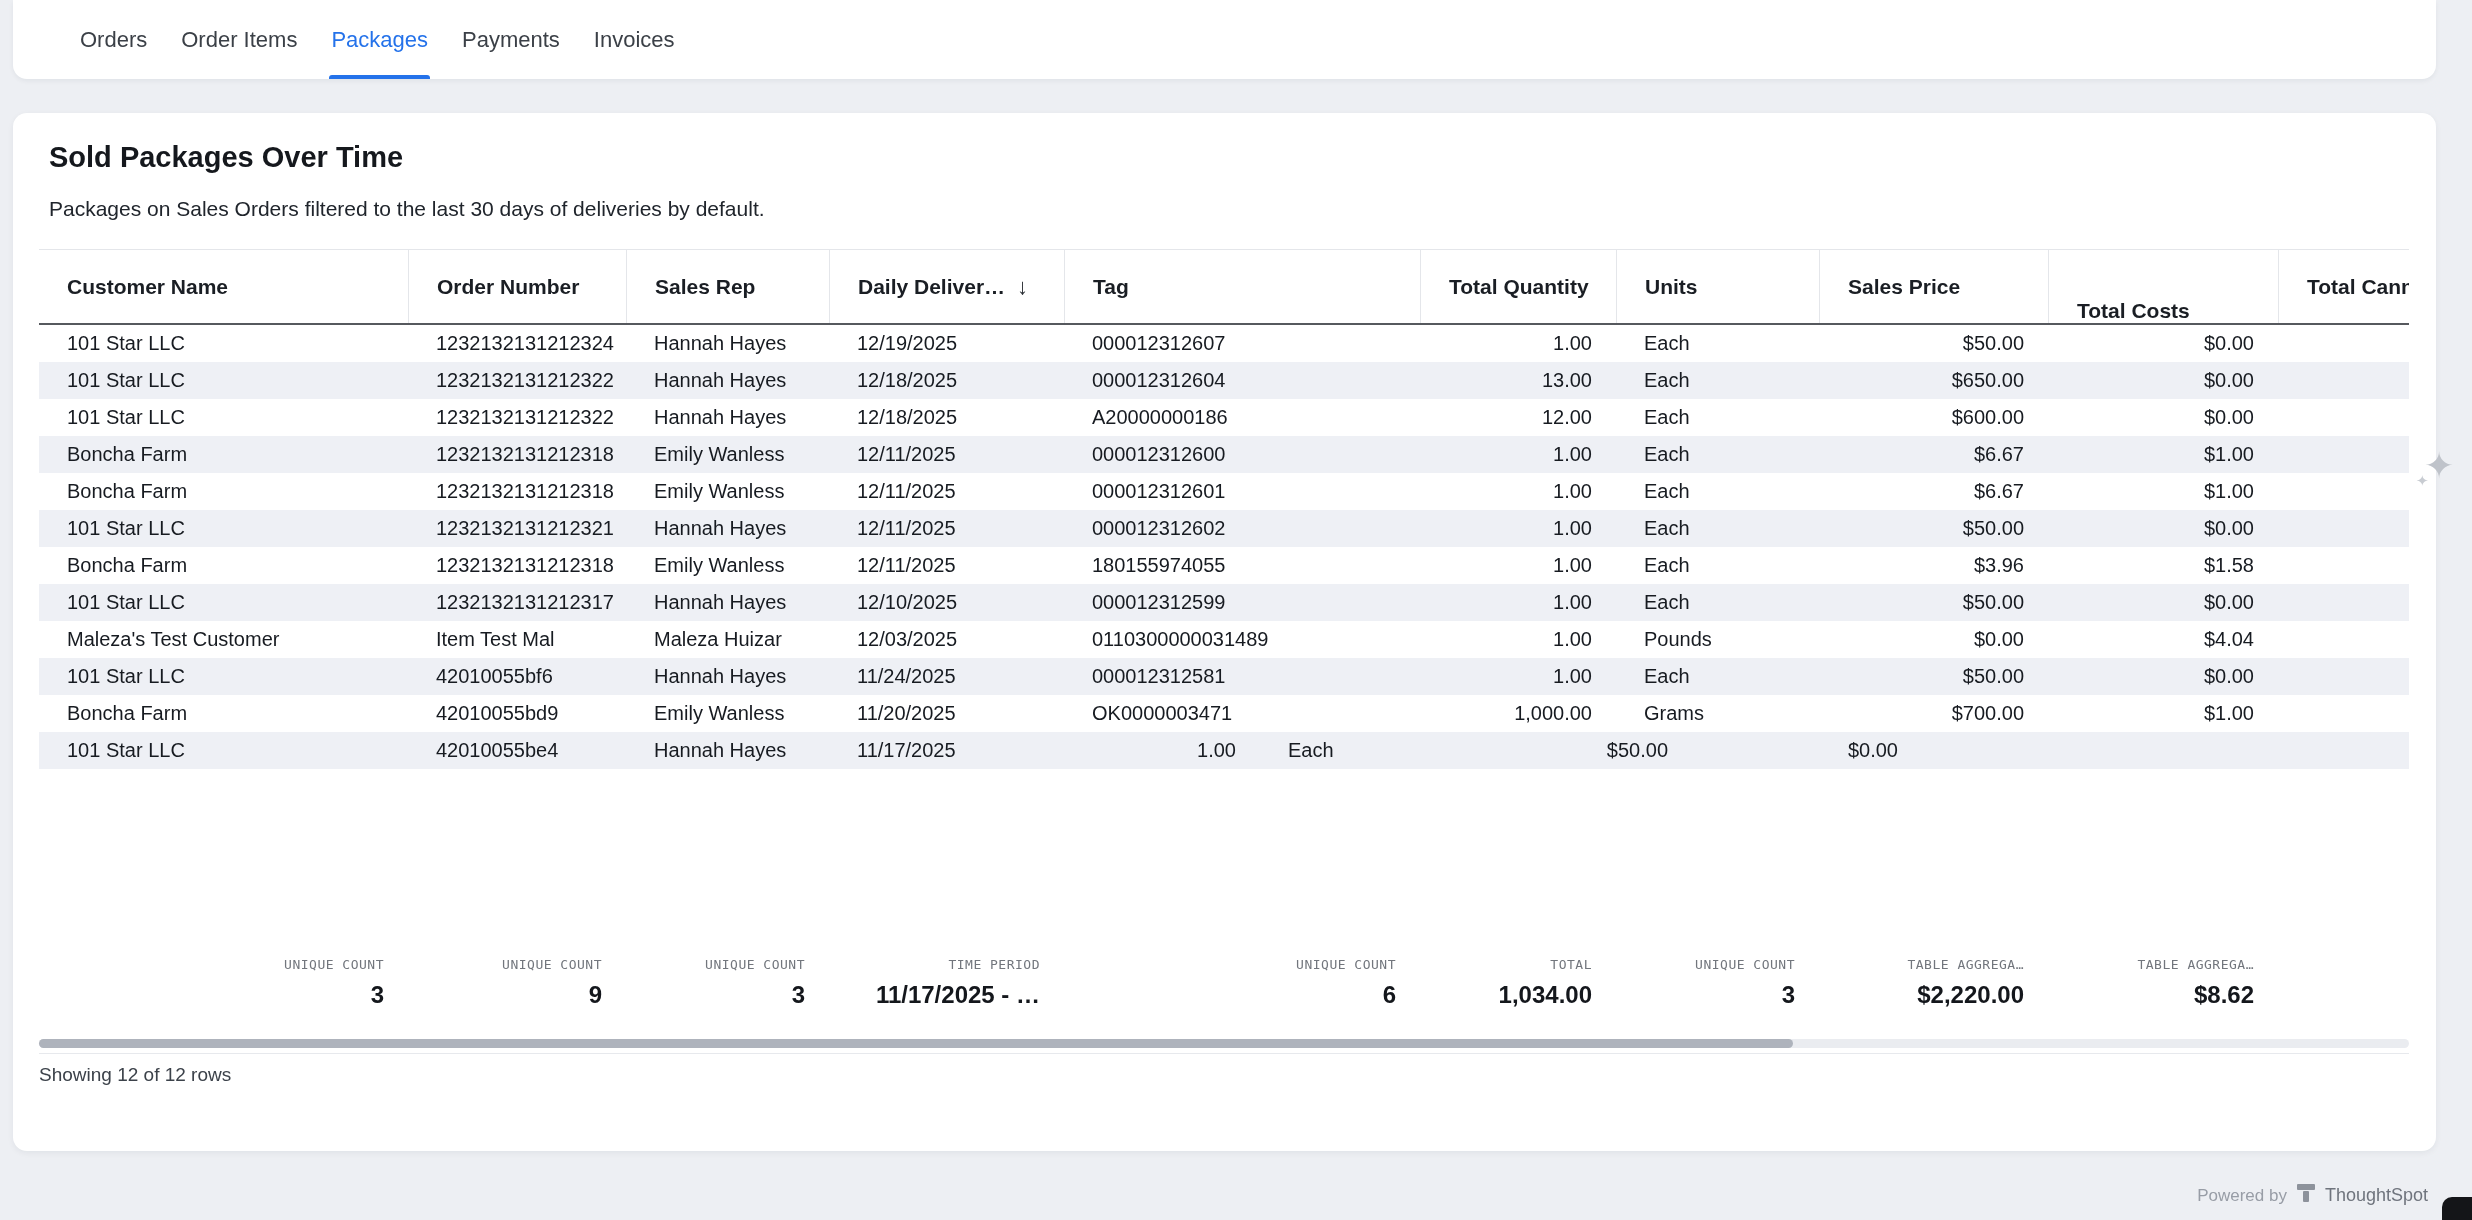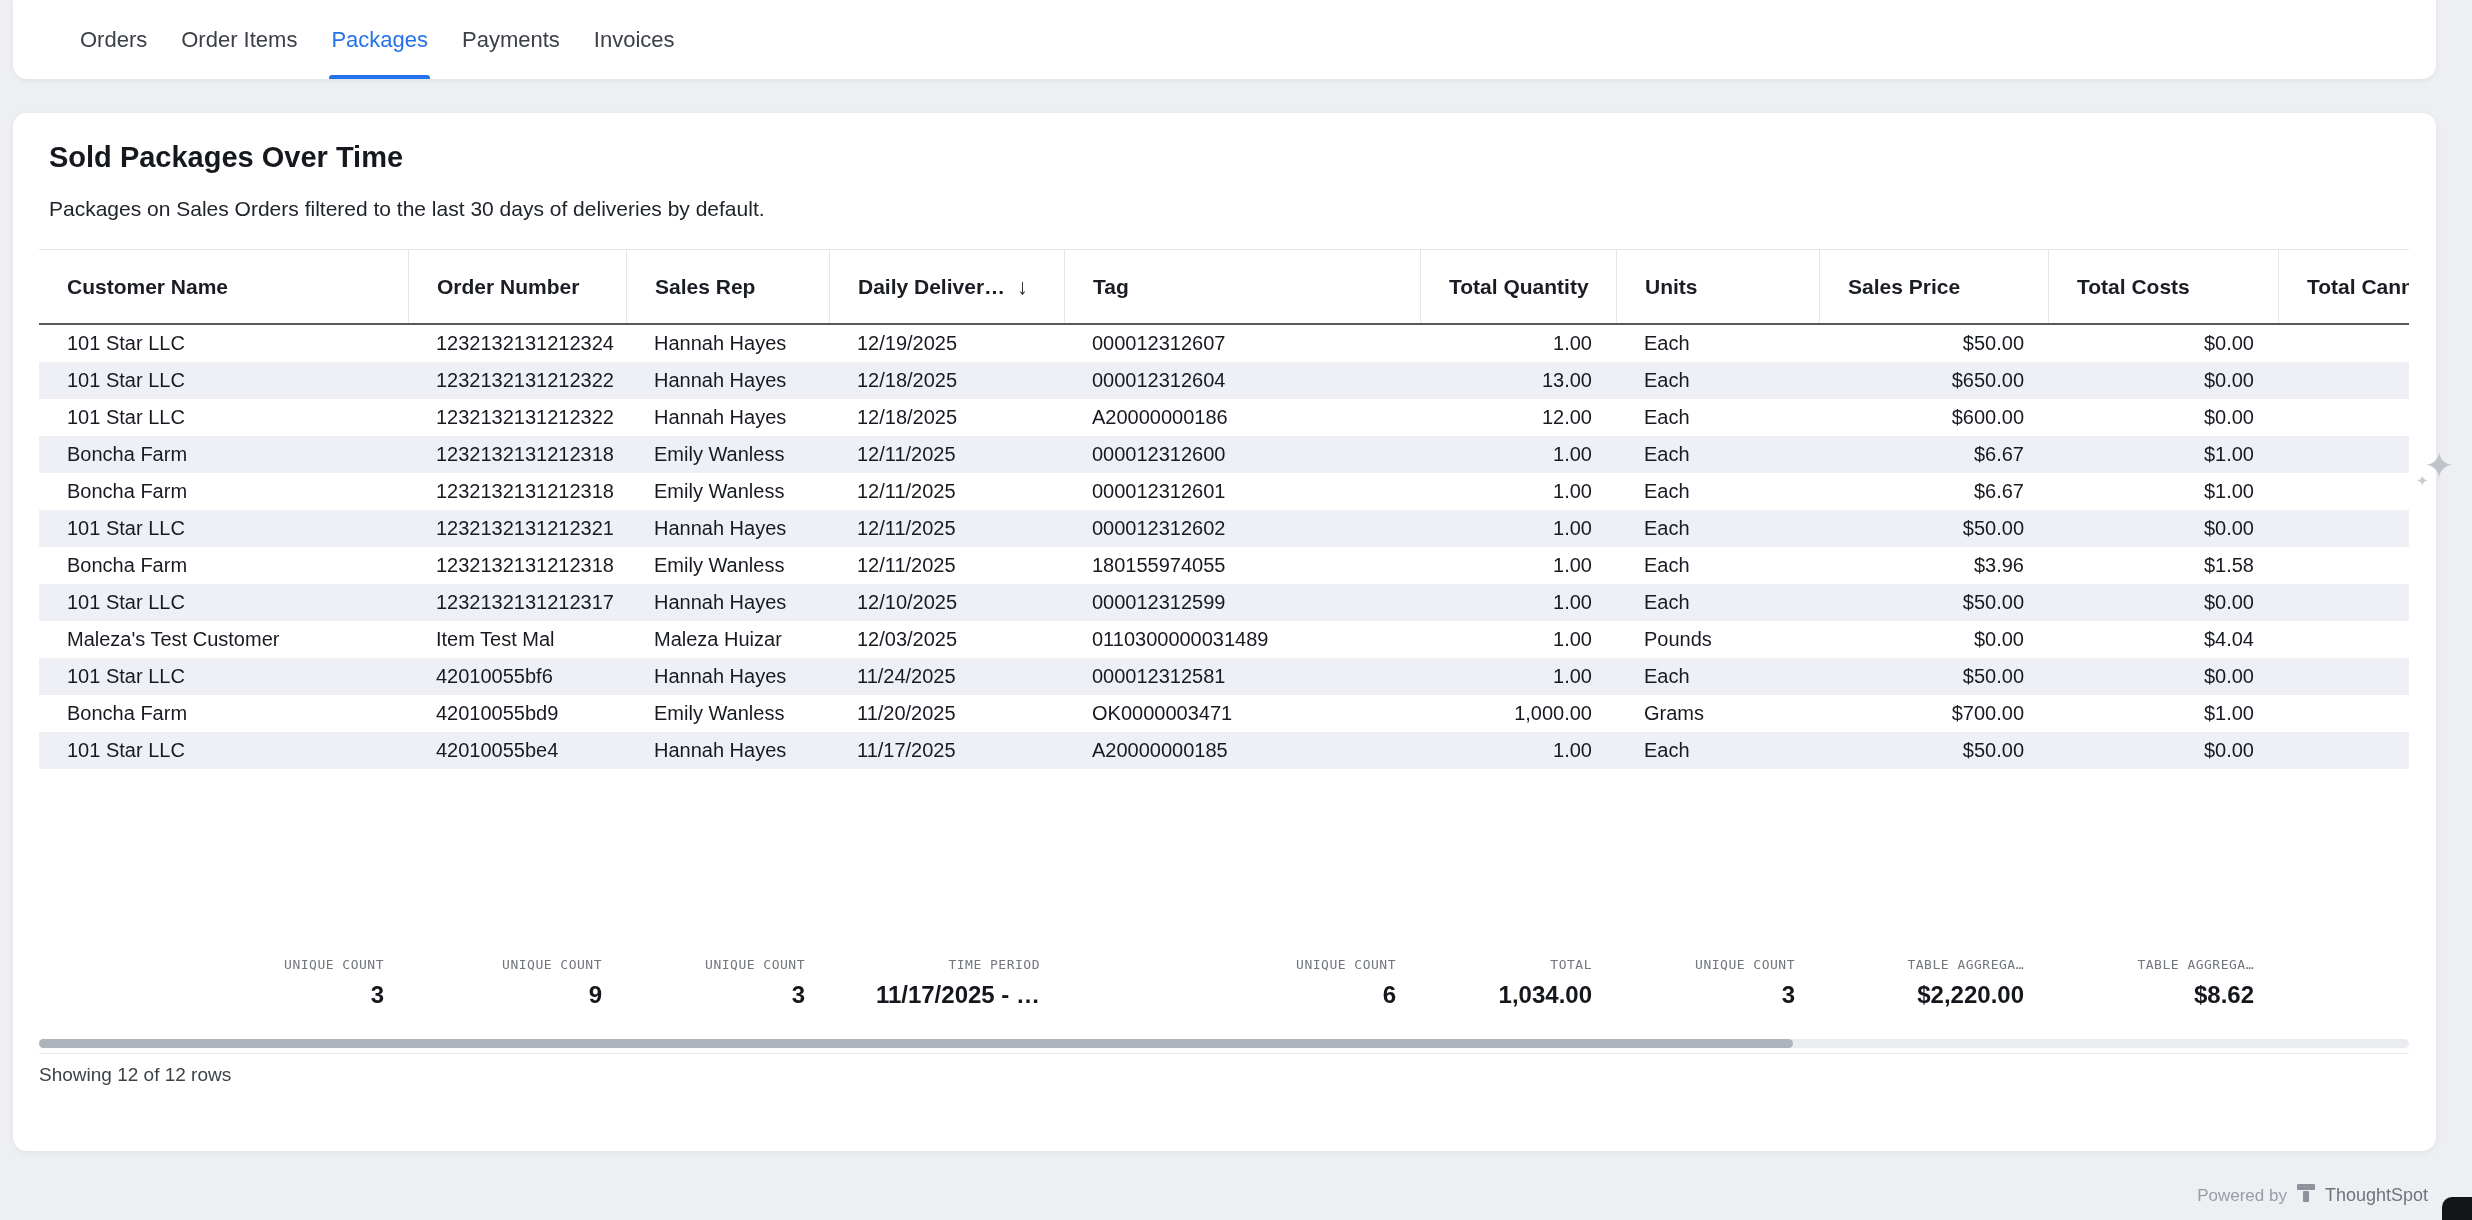--- a/index.html
+++ b/index.html
@@ -142,21 +142,21 @@
         </div>
         <div class="th" style="width: 196px;">
           <span>Total Quantity</span>
         </div>
         <div class="th" style="width: 203px;">
           <span>Units</span>
         </div>
         <div class="th" style="width: 229px;">
           <span>Sales Price</span>
         </div>
-        <div class="th" style="width: 230px;">
+        <div class="th" style="width: 230px; align-items: flex-end;">
           <span>Total Costs</span>
         </div>
         <div class="th" style="width: 300px;">
           <span>Total Cann…</span>
         </div>
       </div>
     <div class="tbody" id="tbody">
         <div class="row">
           <div class="td" style="width: 369px;">101 Star LLC</div>
           <div class="td" style="width: 218px;">1232132131212324</div>
@@ -287,21 +287,20 @@
           <div class="td" style="width: 203px;">Grams</div>
           <div class="td right" style="width: 229px;">$700.00</div>
           <div class="td right" style="width: 230px;">$1.00</div>
           <div class="td" style="width: 300px;"></div>
         </div>
         <div class="row">
           <div class="td" style="width: 369px;">101 Star LLC</div>
           <div class="td" style="width: 218px;">42010055be4</div>
           <div class="td" style="width: 203px;">Hannah Hayes</div>
           <div class="td" style="width: 235px;">11/17/2025</div>
-          <div class="td" style="width: 356px;">A20000000185</div>
           <div class="td right" style="width: 196px;">1.00</div>
           <div class="td" style="width: 203px;">Each</div>
           <div class="td right" style="width: 229px;">$50.00</div>
           <div class="td right" style="width: 230px;">$0.00</div>
           <div class="td" style="width: 300px;"></div>
         </div>
       </div>
     <div class="summary-row" id="tsummary">
         <div class="sum-cell" style="width: 369px;">
           <div class="sum-label">UNIQUE COUNT</div>

